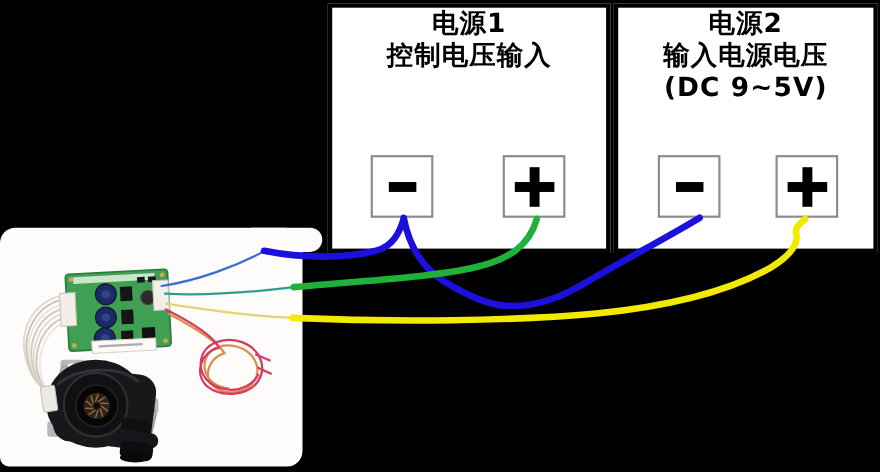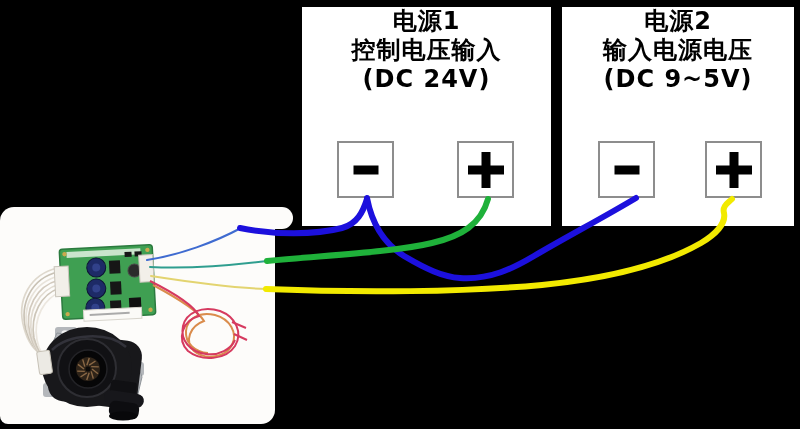--- a/index.html
+++ b/index.html
@@ -36,21 +36,20 @@
 </style>
 </head>
 <body>
 
 <div id="stage">
 
   <div class="psbox" id="ps1">
     <div class="ps-title">
       <div>电源1</div>
       <div>控制电压输入</div>
-      <div>(DC 24V)</div>
     </div>
     <div class="term minus t-ps1-minus">
       <div class="bar-h"></div>
       <span class="sr">-</span>
     </div>
     <div class="term plus t-ps1-plus">
       <div class="bar-h"></div>
       <div class="bar-v"></div>
       <span class="sr">+</span>
     </div>

